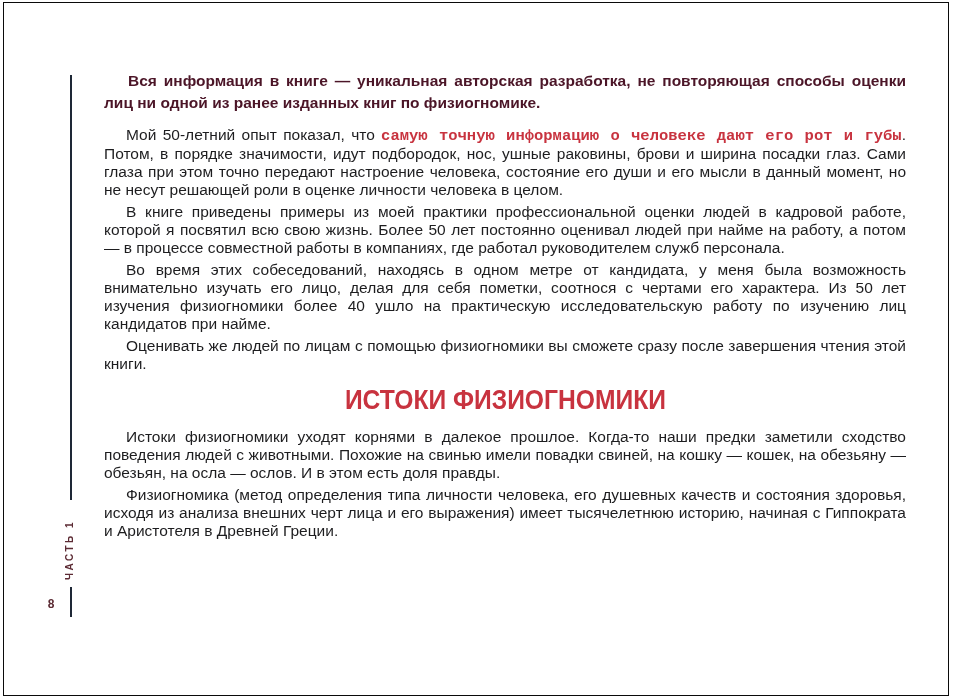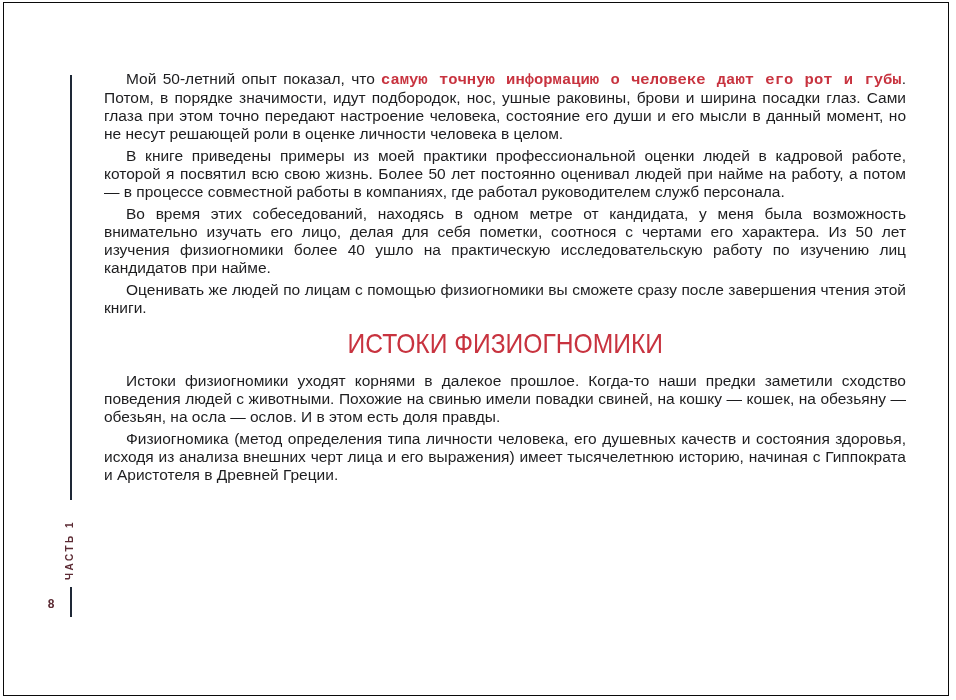--- a/index.html
+++ b/index.html
@@ -59,39 +59,40 @@
     color: var(--body_text, #1d1d1f);
   }
   .red-bold {
     color: var(--bright_red, #c8333f);
     font-weight: bold;
     font-family: Liberation Mono, monospace;
   }
   .heading {
     margin: 12px 0 13px 0;
     text-align: center;
-    font-size: 28px; font-weight: normal;
+    font-size: 28px; font-weight: bold;
     line-height: 30px;
     letter-spacing: 0;
     color: var(--bright_red, #c8333f);
   }
   .heading > span { display: inline-block; transform: scaleX(0.88); }
 </style>
 </head>
 <body>
 
 <div class="canvas">
   <div class="frame"></div>
 
   <div class="rule rule-top"></div>
   <div class="part-label">ЧАСТЬ 1</div>
   <div class="rule rule-bottom"></div>
   <div class="page-number">8</div>
 
   <div class="content">
+    <p class="intro">Вся информация в книге — уникальная авторская разработка, не повторяющая способы оценки лиц ни одной из ранее изданных книг по физиогномике.</p>
     <div id="paras-before">
         <p class="body-para"><span>Мой 50-летний опыт показал, что </span><span class="red-bold">самую точную информацию о человеке дают его рот и губы</span><span>. Потом, в порядке значимости, идут подбородок, нос, ушные раковины, брови и ширина посадки глаз. Сами глаза при этом точно передают настроение человека, состояние его души и его мысли в данный момент, но не несут решающей роли в оценке личности человека в целом.</span></p>
         <p class="body-para"><span>В книге приведены примеры из моей практики профессиональной оценки людей в кадровой работе, которой я посвятил всю свою жизнь. Более 50 лет постоянно оценивал людей при найме на работу, а потом — в процессе совместной работы в компаниях, где работал руководителем служб персонала.</span></p>
         <p class="body-para"><span>Во время этих собеседований, находясь в одном метре от кандидата, у меня была возможность внимательно изучать его лицо, делая для себя пометки, соотнося с чертами его характера. Из 50 лет изучения физиогномики более 40 ушло на практическую исследовательскую работу по изучению лиц кандидатов при найме.</span></p>
         <p class="body-para"><span>Оценивать же людей по лицам с помощью физиогномики вы сможете сразу после завершения чтения этой книги.</span></p>
       </div>
     <h1 class="heading"><span>ИСТОКИ ФИЗИОГНОМИКИ</span></h1>
     <div id="paras-after">
         <p class="body-para"><span>Истоки физиогномики уходят корнями в далекое прошлое. Когда-то наши предки заметили сходство поведения людей с животными. Похожие на свинью имели повадки свиней, на кошку — кошек, на обезьяну — обезьян, на осла — ослов. И в этом есть доля правды.</span></p>
         <p class="body-para"><span>Физиогномика (метод определения типа личности человека, его душевных качеств и состояния здоровья, исходя из анализа внешних черт лица и его выражения) имеет тысячелетнюю историю, начиная с Гиппократа и Аристотеля в Древней Греции.</span></p>

